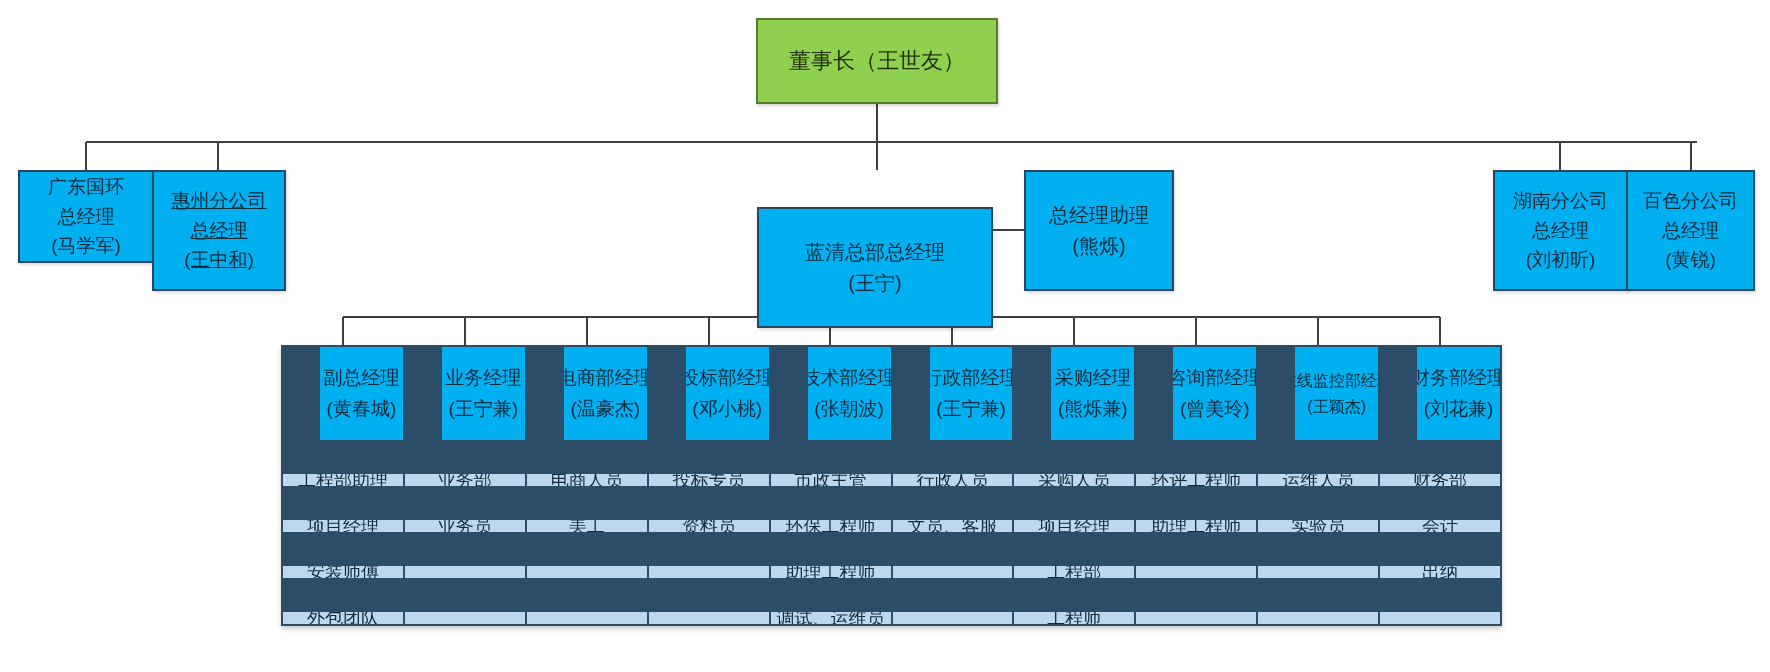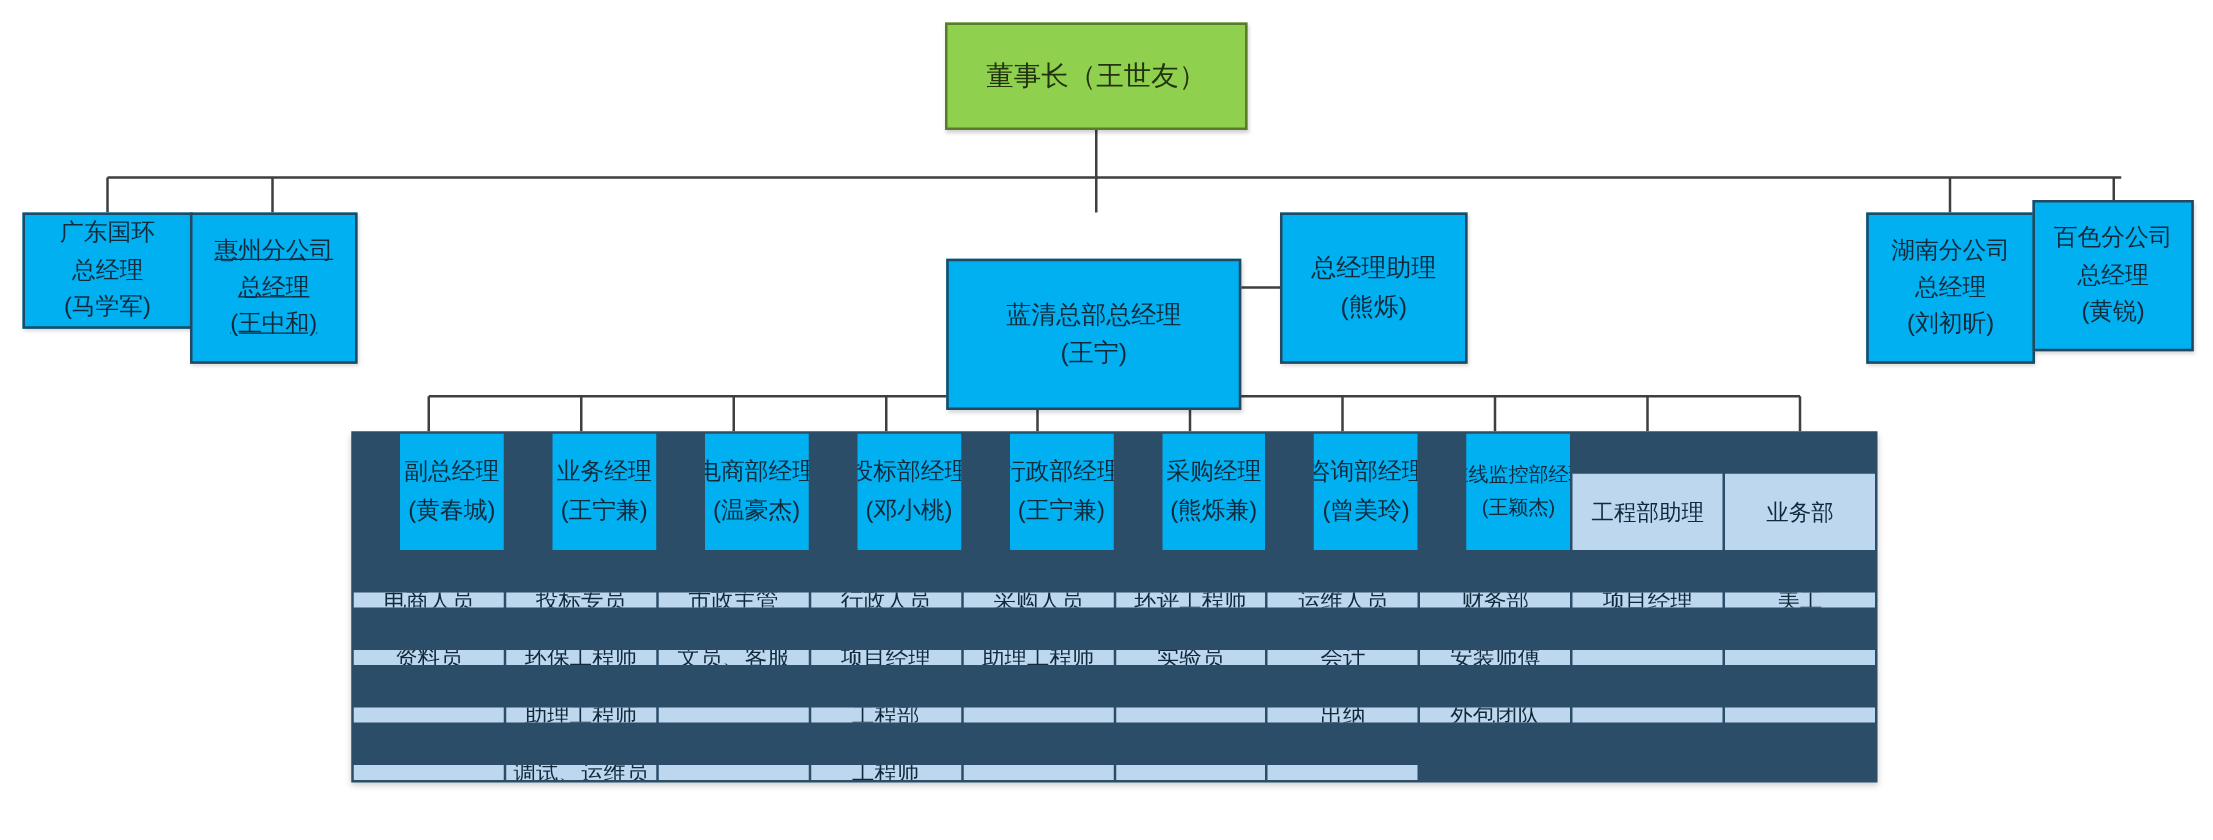--- a/index.html
+++ b/index.html
@@ -16,21 +16,21 @@
   .chairman{left:756px;top:18px;width:242px;height:86px;background:var(--chairman-fill);
        border:2px solid var(--chairman-border);color:var(--chairman-text);
        font-size:22px;box-shadow:1px 2px 3px rgba(0,0,0,.18);}
   .exec{background:var(--manager-fill);border:2px solid var(--manager-border);
        color:var(--box-text);font-size:19px;line-height:1.55;box-shadow:1px 2px 3px rgba(0,0,0,.15);}
   .ex-gd{left:18px;top:170px;width:136px;height:93px;}
   .ex-hz{left:152px;top:170px;width:134px;height:121px;text-decoration:underline;}
   .ex-lq{left:757px;top:170px;width:236px;height:121px;font-size:20px;margin-top:37px;}
   .ex-zj{left:1024px;top:170px;width:150px;height:121px;font-size:20px;}
   .ex-hn{left:1493px;top:170px;width:135px;height:121px;}
-  .ex-bs{left:1626px;top:160px;width:129px;height:121px;}
+  .ex-bs{left:1626px;top:170px;width:129px;height:121px;}
   .dept-grid{position:absolute;left:281px;top:345px;width:1221px;box-sizing:border-box;
        display:grid;grid-template-columns:repeat(10,1fr);grid-template-rows:93px repeat(4,44px);
        background:var(--grid-border);gap:2px;padding:2px;box-shadow:0 3px 5px rgba(0,0,0,.2);}
   .dept-h{background:var(--manager-fill);display:flex;align-items:center;justify-content:center;
        text-align:center;color:var(--box-text);overflow:hidden;margin-left:37px;}
   .dept-h .fit{white-space:pre;font-size:19px;line-height:1.6;}
   .cell{background:var(--staff-fill);display:flex;align-items:center;justify-content:center;
        text-align:center;color:var(--box-text);font-size:18px;white-space:pre;overflow:hidden;margin-top:32px;}
 </style>
 </head>
@@ -80,46 +80,55 @@
       </div>
       <div class="dept-h">
         <div class="fit">电商部经理
 (温豪杰)</div>
       </div>
       <div class="dept-h">
         <div class="fit">投标部经理
 (邓小桃)</div>
       </div>
       <div class="dept-h">
+        <div class="fit">技术部经理
+(张朝波)</div>
+      </div>
+      <div class="dept-h">
         <div class="fit">行政部经理
 (王宁兼)</div>
       </div>
       <div class="dept-h">
         <div class="fit">采购经理
 (熊烁兼)</div>
       </div>
       <div class="dept-h">
         <div class="fit">咨询部经理
 (曾美玲)</div>
       </div>
       <div class="dept-h">
         <div class="fit" style="font-size: 16px; text-align: center;">在线监控部经理
 (王颖杰)</div>
       </div>
+      <div class="dept-h">
+        <div class="fit">财务部经理
+(刘花兼)</div>
+      </div>
       <div class="cell">工程部助理</div>
       <div class="cell">业务部</div>
       <div class="cell">电商人员</div>
       <div class="cell">投标专员</div>
       <div class="cell">市政主管</div>
       <div class="cell">行政人员</div>
       <div class="cell">采购人员</div>
       <div class="cell">环评工程师</div>
       <div class="cell">运维人员</div>
       <div class="cell">财务部</div>
       <div class="cell">项目经理</div>
+      <div class="cell">业务员</div>
       <div class="cell">美工</div>
       <div class="cell">资料员</div>
       <div class="cell">环保工程师</div>
       <div class="cell">文员、客服</div>
       <div class="cell">项目经理</div>
       <div class="cell">助理工程师</div>
       <div class="cell">实验员</div>
       <div class="cell">会计</div>
       <div class="cell">安装师傅</div>
       <div class="cell"></div>

